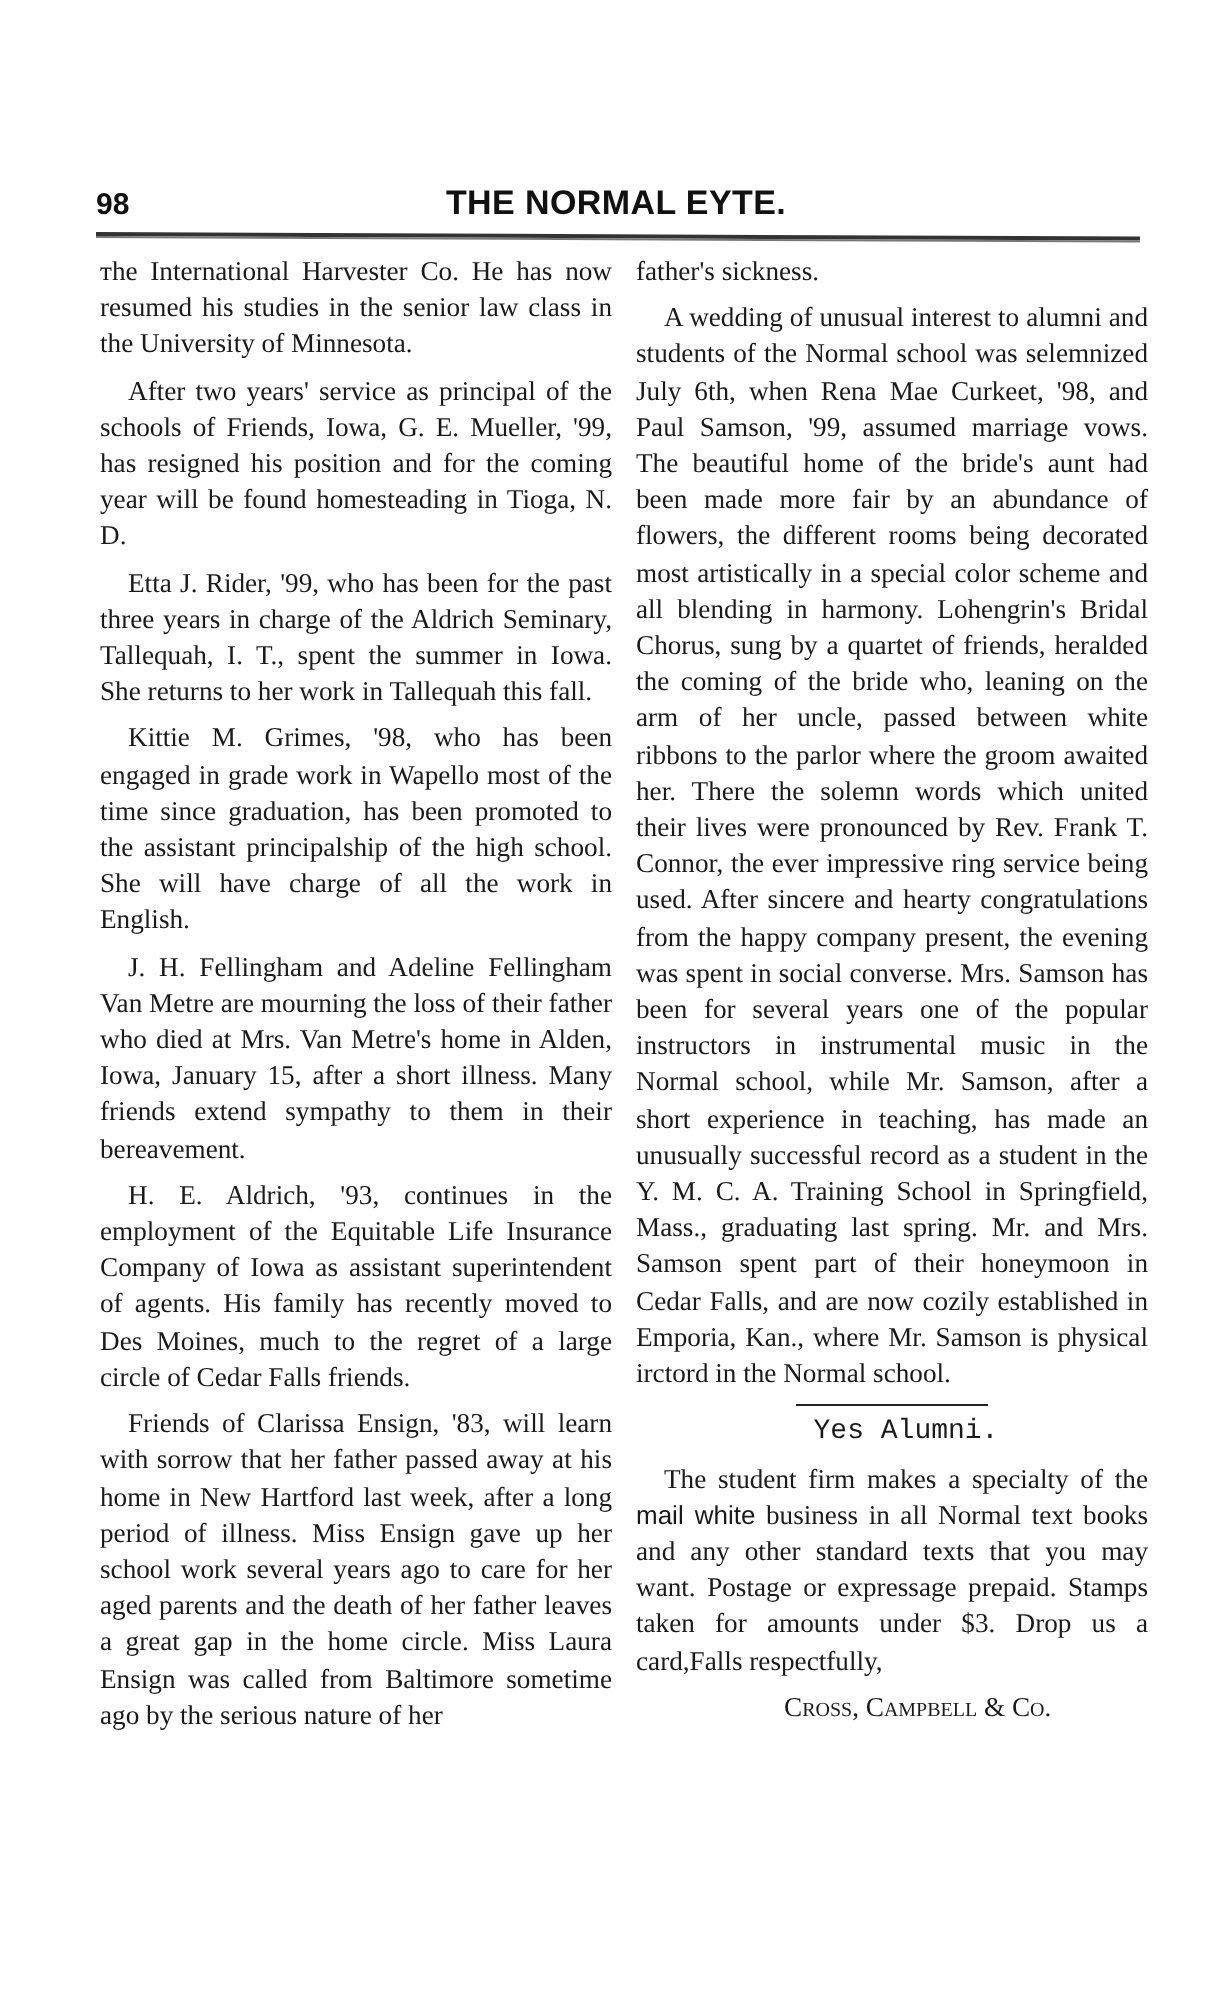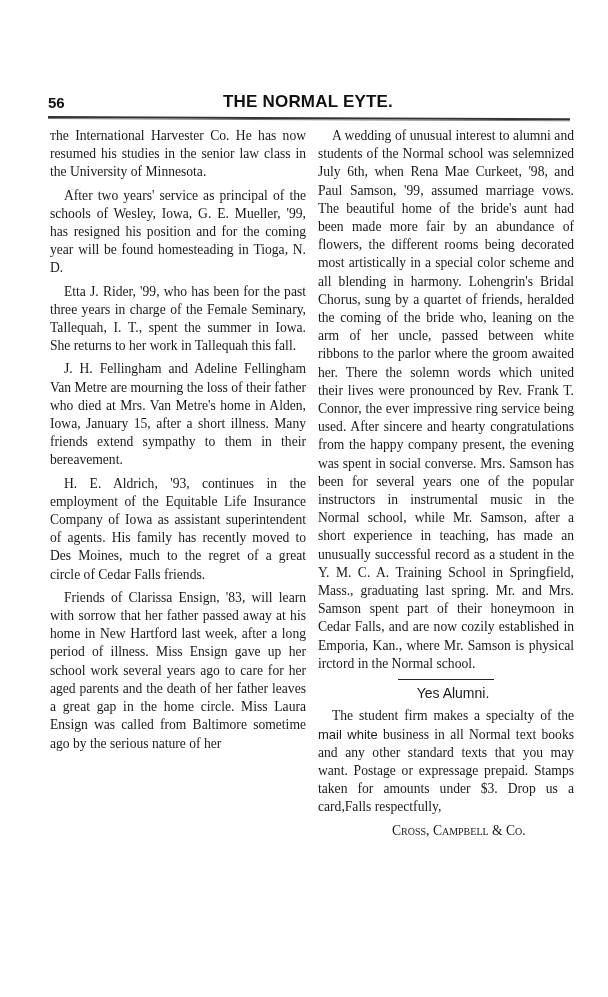--- a/index.html
+++ b/index.html
@@ -29,45 +29,47 @@
     text-align: justify;
   }
   .col-left { left: 50px; width: 256px; }
   .col-right { left: 318px; width: 256px; }
   .column p { margin: 0 0 5px 0; text-indent: 14px; }
   .column p.cont { text-indent: 0; }
   .ad-rule {
     width: 96px; margin: 6px auto 4px auto; border-top: 1px solid #222;
   }
   .ad-title {
-    text-align: center; font-family: Liberation Sans, sans-serif;
+    text-align: center; font-family: Liberation Mono, monospace;
     font-size: 14px; margin: 0 0 2px 0; text-indent: 0;
   }
   .ad-body { margin: 0; }
   .ad-body .mo { font-family: "Liberation Sans", "DejaVu Sans", sans-serif; font-size: 13px; }
   .signoff { text-indent: 0; }
   .firm { display: block; padding-left: 60px; font-variant: small-caps; }
 </style>
 </head>
 <body>
 
-<div class="page-number">56</div>
+<div class="page-number">98</div>
 <div class="masthead">THE NORMAL EYTE.</div>
 <div class="header-rule"></div>
 
 <div class="column col-left">
   <p class="cont">ᴛhe International Harvester Co. He has now resumed his studies in the senior law class in the University of Minnesota.</p>
-  <p>After two years' service as principal of the schools of Wesley, Iowa, G. E. Mueller, '99, has resigned his position and for the coming year will be found homesteading in Tioga, N. D.</p>
-  <p>Etta J. Rider, '99, who has been for the past three years in charge of the Female Seminary, Tallequah, I. T., spent the summer in Iowa. She returns to her work in Tallequah this fall.</p>
+  <p>After two years' service as principal of the schools of Friends, Iowa, G. E. Mueller, '99, has resigned his position and for the coming year will be found homesteading in Tioga, N. D.</p>
+  <p>Etta J. Rider, '99, who has been for the past three years in charge of the Aldrich Seminary, Tallequah, I. T., spent the summer in Iowa. She returns to her work in Tallequah this fall.</p>
+  <p>Kittie M. Grimes, '98, who has been engaged in grade work in Wapello most of the time since graduation, has been promoted to the assistant principalship of the high school. She will have charge of all the work in English.</p>
   <p>J. H. Fellingham and Adeline Fellingham Van Metre are mourning the loss of their father who died at Mrs. Van Metre's home in Alden, Iowa, January 15, after a short illness. Many friends extend sympathy to them in their bereavement.</p>
-  <p>H. E. Aldrich, '93, continues in the employment of the Equitable Life Insurance Company of Iowa as assistant superintendent of agents. His family has recently moved to Des Moines, much to the regret of a great circle of Cedar Falls friends.</p>
+  <p>H. E. Aldrich, '93, continues in the employment of the Equitable Life Insurance Company of Iowa as assistant superintendent of agents. His family has recently moved to Des Moines, much to the regret of a large circle of Cedar Falls friends.</p>
   <p>Friends of Clarissa Ensign, '83, will learn with sorrow that her father passed away at his home in New Hartford last week, after a long period of illness. Miss Ensign gave up her school work several years ago to care for her aged parents and the death of her father leaves a great gap in the home circle. Miss Laura Ensign was called from Baltimore sometime ago by the serious nature of her</p>
 </div>
 
 <div class="column col-right">
+  <p class="cont">father's sickness.</p>
   <p>A wedding of unusual interest to alumni and students of the Normal school was selemnized July 6th, when Rena Mae Curkeet, '98, and Paul Samson, '99, assumed marriage vows. The beautiful home of the bride's aunt had been made more fair by an abundance of flowers, the different rooms being decorated most artistically in a special color scheme and all blending in harmony. Lohengrin's Bridal Chorus, sung by a quartet of friends, heralded the coming of the bride who, leaning on the arm of her uncle, passed between white ribbons to the parlor where the groom awaited her. There the solemn words which united their lives were pronounced by Rev. Frank T. Connor, the ever impressive ring service being used. After sincere and hearty congratulations from the happy company present, the evening was spent in social converse. Mrs. Samson has been for several years one of the popular instructors in instrumental music in the Normal school, while Mr. Samson, after a short experience in teaching, has made an unusually successful record as a student in the Y. M. C. A. Training School in Springfield, Mass., graduating last spring. Mr. and Mrs. Samson spent part of their honeymoon in Cedar Falls, and are now cozily established in Emporia, Kan., where Mr. Samson is physical irctord in the Normal school.</p>
   <div class="ad-rule"></div>
   <p class="ad-title">Yes Alumni.</p>
   <p class="ad-body"><span>The student firm makes a specialty of the </span><span class="mo">mail white</span><span> business in all Normal text books and any other standard texts that you may want. Postage or expressage prepaid. Stamps taken for amounts under $3. Drop us a card,</span><span class="closing">Falls respectfully,</span></p>
   <p class="signoff">
       <span class="firm">Cross, Campbell &amp; Co.</span>
     </p>
 </div>
 
 </body></html>

